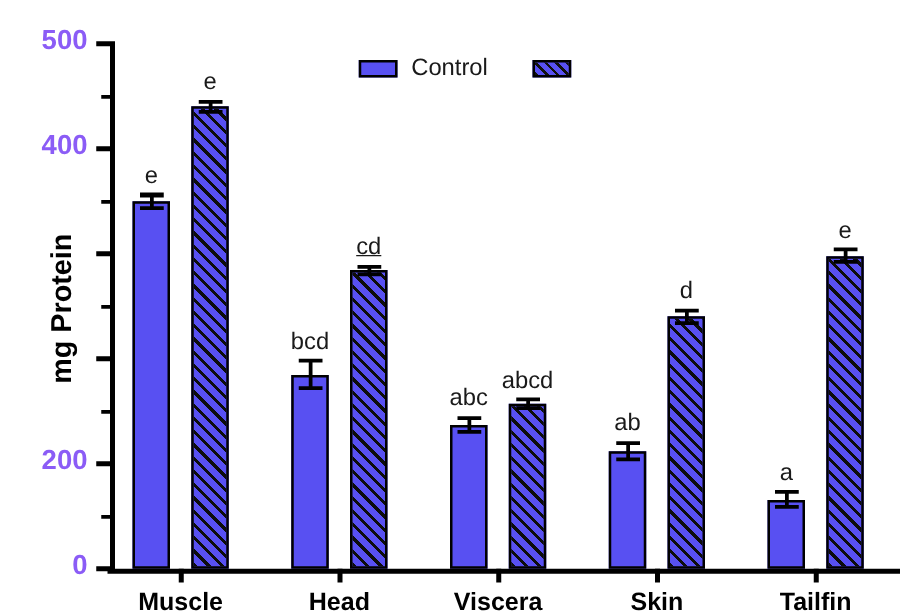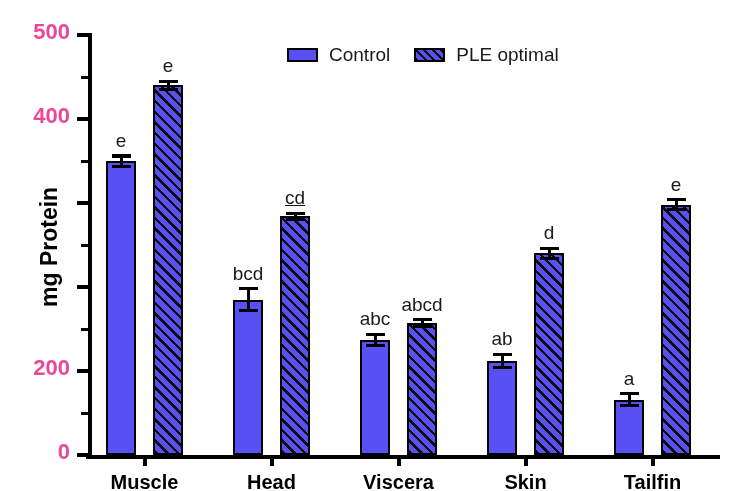--- a/index.html
+++ b/index.html
@@ -19,21 +19,21 @@
     color:#1a1a1a;
     font-weight:400;
     letter-spacing:.2px;
   }
   .title-inner{display:inline-block;transform:translateX(26px);}
 
   
   .legend{
     position:absolute;
     left:287px;top:44px;
-    display:flex;align-items:center;gap:24px;
+    display:flex;align-items:center;gap:36px;
     font-size:19px;color:#1a1a1a;
   }
   .legend-item{display:flex;align-items:center;gap:11px;}
   .swatch{
     width:31px;height:14px;
     border:2.5px solid #000;
     background:#5850F2;
     box-sizing:border-box;
   }
   .swatch.hatched{
@@ -73,21 +73,21 @@
     left:-7px;
     width:7px;height:3px;
     background:#000;
   }
   .ytick-label{
     position:absolute;
     right:735px;          
     text-align:right;
     font-size:22px;
     font-weight:bold;
-    color:#ec4899;
+    color:#8b5cf6;
     white-space:nowrap;
   }
   .tick-x{
     position:absolute;
     top:420px;
     width:4px;height:11px;
     background:#000;
   }
   .xtick-label{
     position:absolute;
@@ -152,21 +152,20 @@
 <div id="chart-root">
 
 
   <div class="legend">
     <div class="legend-item">
       <span class="swatch"></span>
       <span class="legend-label">Control</span>
     </div>
     <div class="legend-item">
       <span class="swatch hatched"></span>
-      <span class="legend-label">PLE optimal</span>
     </div>
   </div>
 
   <div class="plot" id="plot">
     <div class="axis-y"></div>
     <div class="axis-x"></div>
     <div class="ylabel" style="left: -52px; top: 272px;">mg Protein</div>
   <div class="tick-major" style="top: 418px;"></div>
       <div class="ytick-label" style="right: 648px; top: 404px; width: 60px;">0</div>
       <div class="tick-major" style="top: 334px;"></div>

